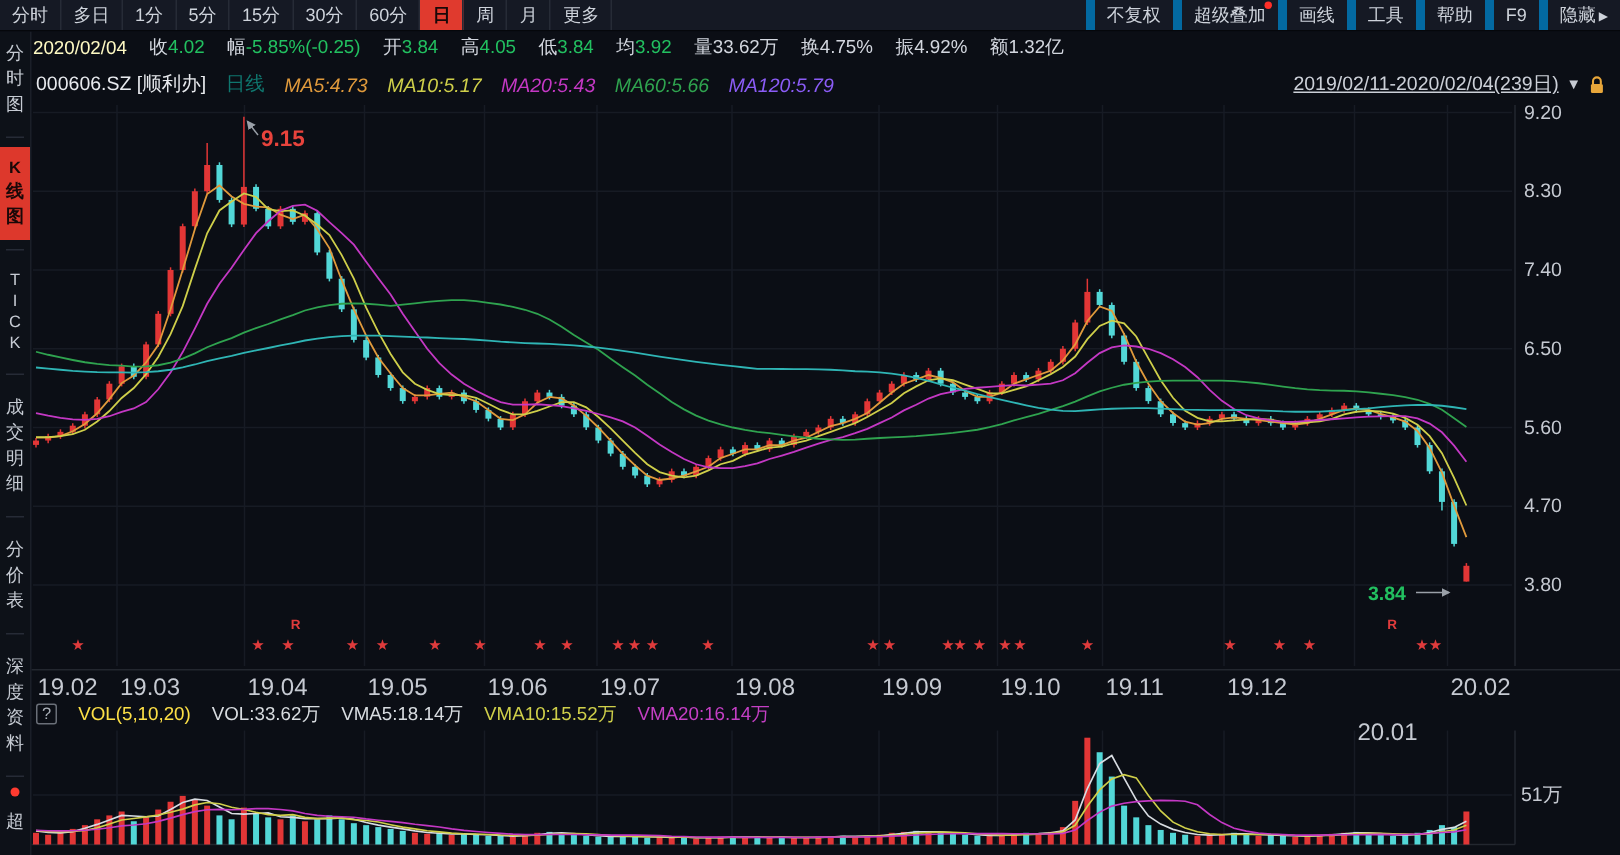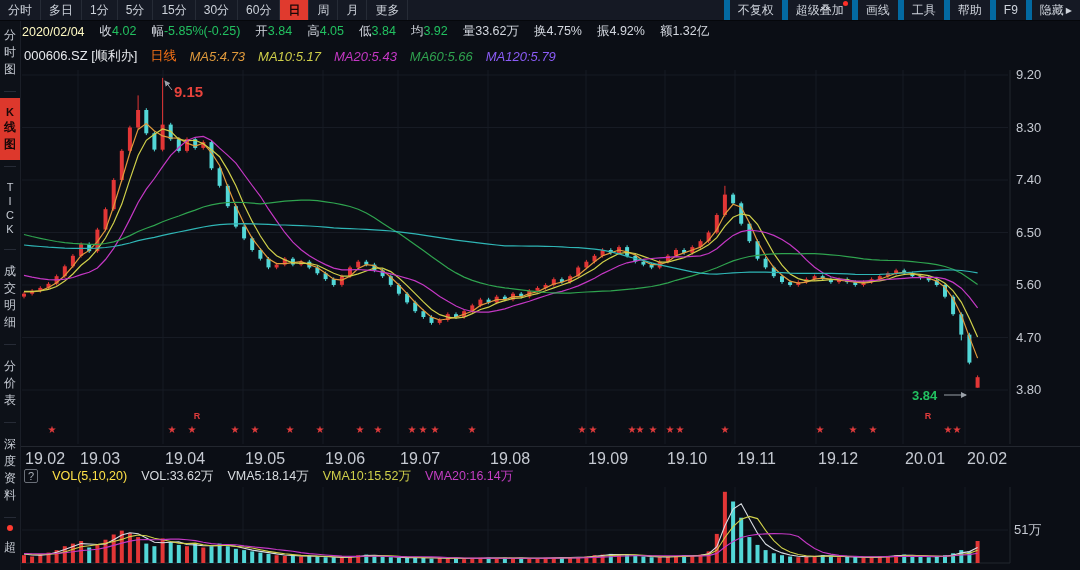--- a/index.html
+++ b/index.html
@@ -24,21 +24,21 @@
   .sidebar{position:absolute;top:20px;left:0;width:20px;bottom:0;background:#0d1118;display:flex;flex-direction:column;align-items:center;border-right:1px solid #1b1f28;z-index:4;}
   .sitem{width:20px;display:flex;flex-direction:column;align-items:center;padding:7px 0;color:#c6cbd3;cursor:pointer;}
   .sitem .ch{height:17px;line-height:17px;width:20px;text-align:center;font-size:12px;}
   .sitem .ch.lat{height:14px;line-height:14px;font-size:11px;}
   .sitem.active{background:#dd382c;color:#1a0808;font-weight:bold;}
   .sdiv{width:12px;border-top:1px solid #262b36;margin:6px 0 6px 0;}
   .sdot{width:6px;height:6px;border-radius:50%;background:#ff3b30;margin:1px 0;}
   
   .chart-header{position:absolute;top:46px;left:24px;right:10px;height:20px;display:flex;align-items:center;font-size:13px;gap:13px;white-space:nowrap;z-index:3;}
   .chart-header .sym{color:#e8eaee;}
-  .chart-header .period{color:#f97316;}
+  .chart-header .period{color:#0f766e;}
   .hdr-right{margin-left:auto;display:flex;align-items:center;gap:5px;}
   .range{color:#ccd0d8;text-decoration:underline;cursor:pointer;}
   .dd{color:#c6cad2;font-size:10px;cursor:pointer;}
   
   .xaxis{position:absolute;top:446px;left:0;right:0;height:21px;border-top:1px solid #23272f;font-size:16px;color:#c6cad2;}
   .xaxis span{position:absolute;top:3px;}
   
   .volheader{position:absolute;top:468px;left:24px;height:16px;display:flex;gap:14px;font-size:12.5px;align-items:center;white-space:nowrap;}
   .qbox{border:1px solid #6a6f78;color:#aab0b8;font-size:11px;line-height:12px;padding:0 3px;border-radius:2px;}
   svg{position:absolute;left:0;}
@@ -137,20 +137,28 @@
   <div class="chart-header">
     <span class="sym">000606.SZ [顺利办]</span>
     <span class="period">日线</span>
     <span id="maLabels" style="display:flex;gap:13px;font-style:italic;">
         <span style="color: rgb(224, 154, 60);">MA5:4.73</span>
         <span style="color: rgb(207, 207, 74);">MA10:5.17</span>
         <span style="color: rgb(196, 56, 196);">MA20:5.43</span>
         <span style="color: rgb(47, 163, 79);">MA60:5.66</span>
         <span style="color: #8b5cf6;">MA120:5.79</span>
       </span>
+    <span class="hdr-right">
+      <span class="range">2019/02/11-2020/02/04(239日)</span>
+      <span class="dd">▼</span>
+      <svg width="11" height="13" style="position:static;">
+        <path d="M3 6 V4.2 a2.6 2.6 0 0 1 5.2 0 V6" stroke="#e8a63a" fill="none" stroke-width="1.4"></path>
+        <rect x="1.6" y="6" width="8" height="6" rx="1" fill="#e8a63a"></rect>
+      </svg>
+    </span>
   </div>
 
   <svg id="mainsvg" width="1080" height="378" style="top:68px;">
     <defs>
       <marker id="arw" markerWidth="6" markerHeight="6" refX="5" refY="3" orient="auto">
         <path d="M0,0 L6,3 L0,6 z" fill="#9aa0a8"></path>
       </marker>
     </defs>
     <g id="gmain" transform="translate(0,-68)">
         <g>
@@ -469,21 +477,21 @@
       <span style="left: 80px;">19.03</span>
       <span style="left: 165px;">19.04</span>
       <span style="left: 245px;">19.05</span>
       <span style="left: 325px;">19.06</span>
       <span style="left: 400px;">19.07</span>
       <span style="left: 490px;">19.08</span>
       <span style="left: 588px;">19.09</span>
       <span style="left: 667px;">19.10</span>
       <span style="left: 737px;">19.11</span>
       <span style="left: 818px;">19.12</span>
-      <span style="left: 905px;">20.01</span>
+      <span style="left: 905px; margin-top: 30px;">20.01</span>
       <span style="left: 967px;">20.02</span>
     </div>
 
   <div class="volheader" id="volheader">
       <span class="qbox">?</span>
       <span style="color: #fde047; text-align: center;">VOL(5,10,20)</span>
       <span style="color: rgb(216, 220, 224);">VOL:33.62万</span>
       <span style="color: rgb(216, 220, 224);">VMA5:18.14万</span>
       <span style="color: rgb(207, 207, 74);">VMA10:15.52万</span>
       <span style="color: rgb(196, 63, 196);">VMA20:16.14万</span>

